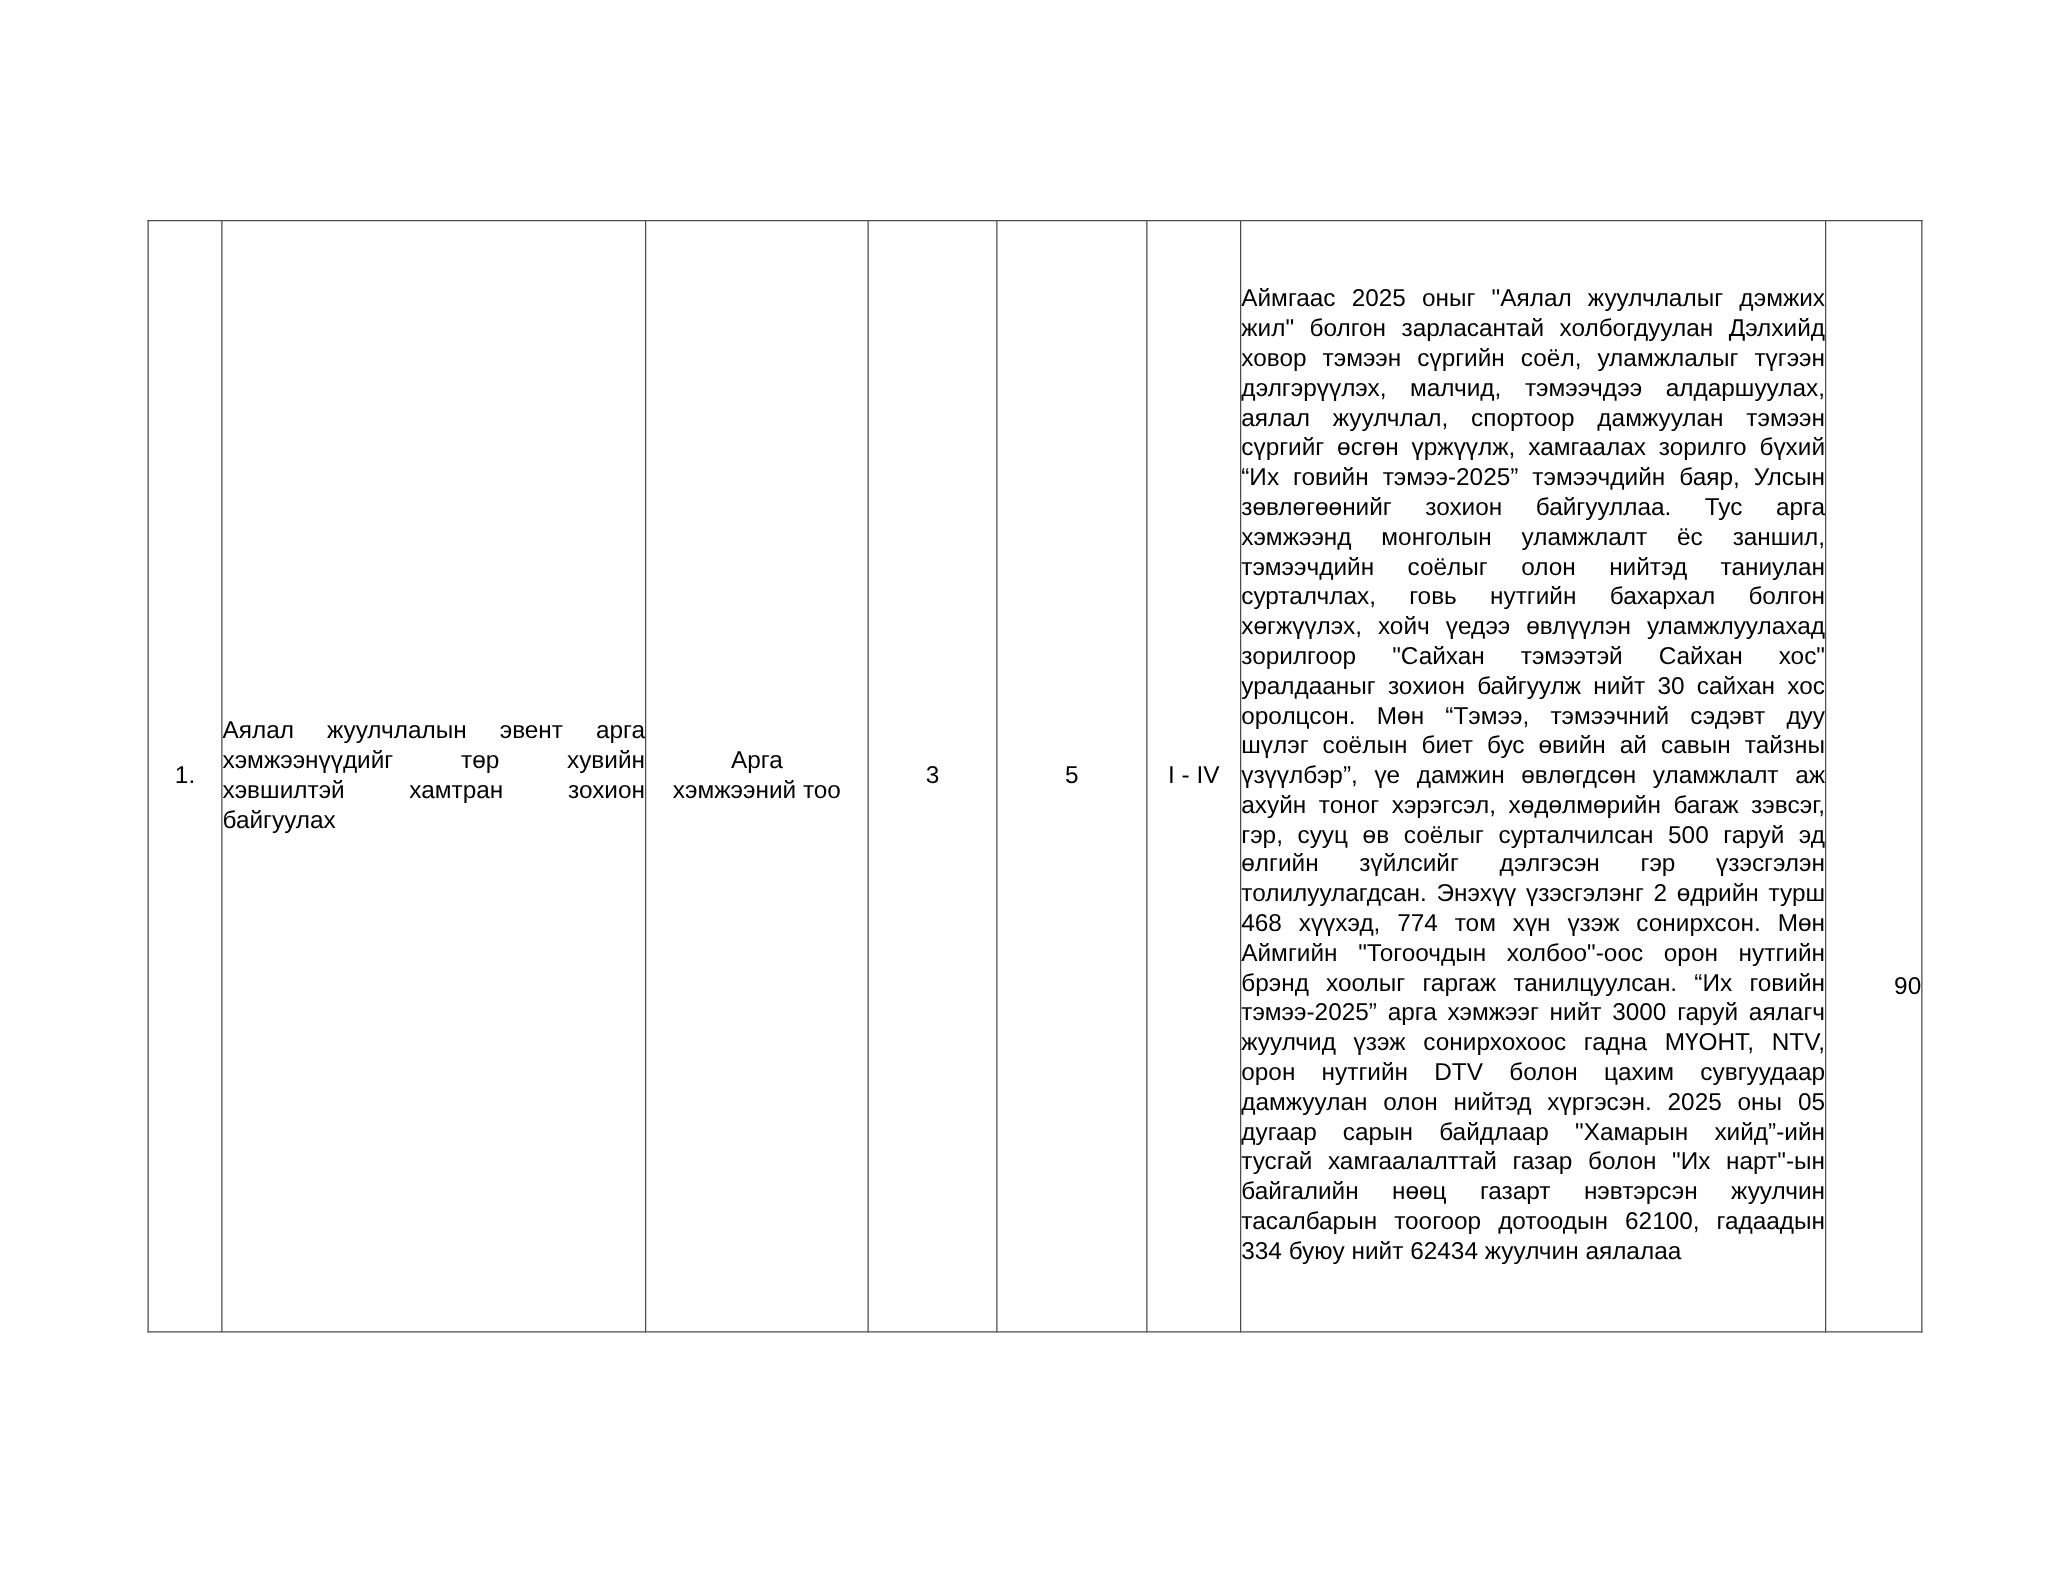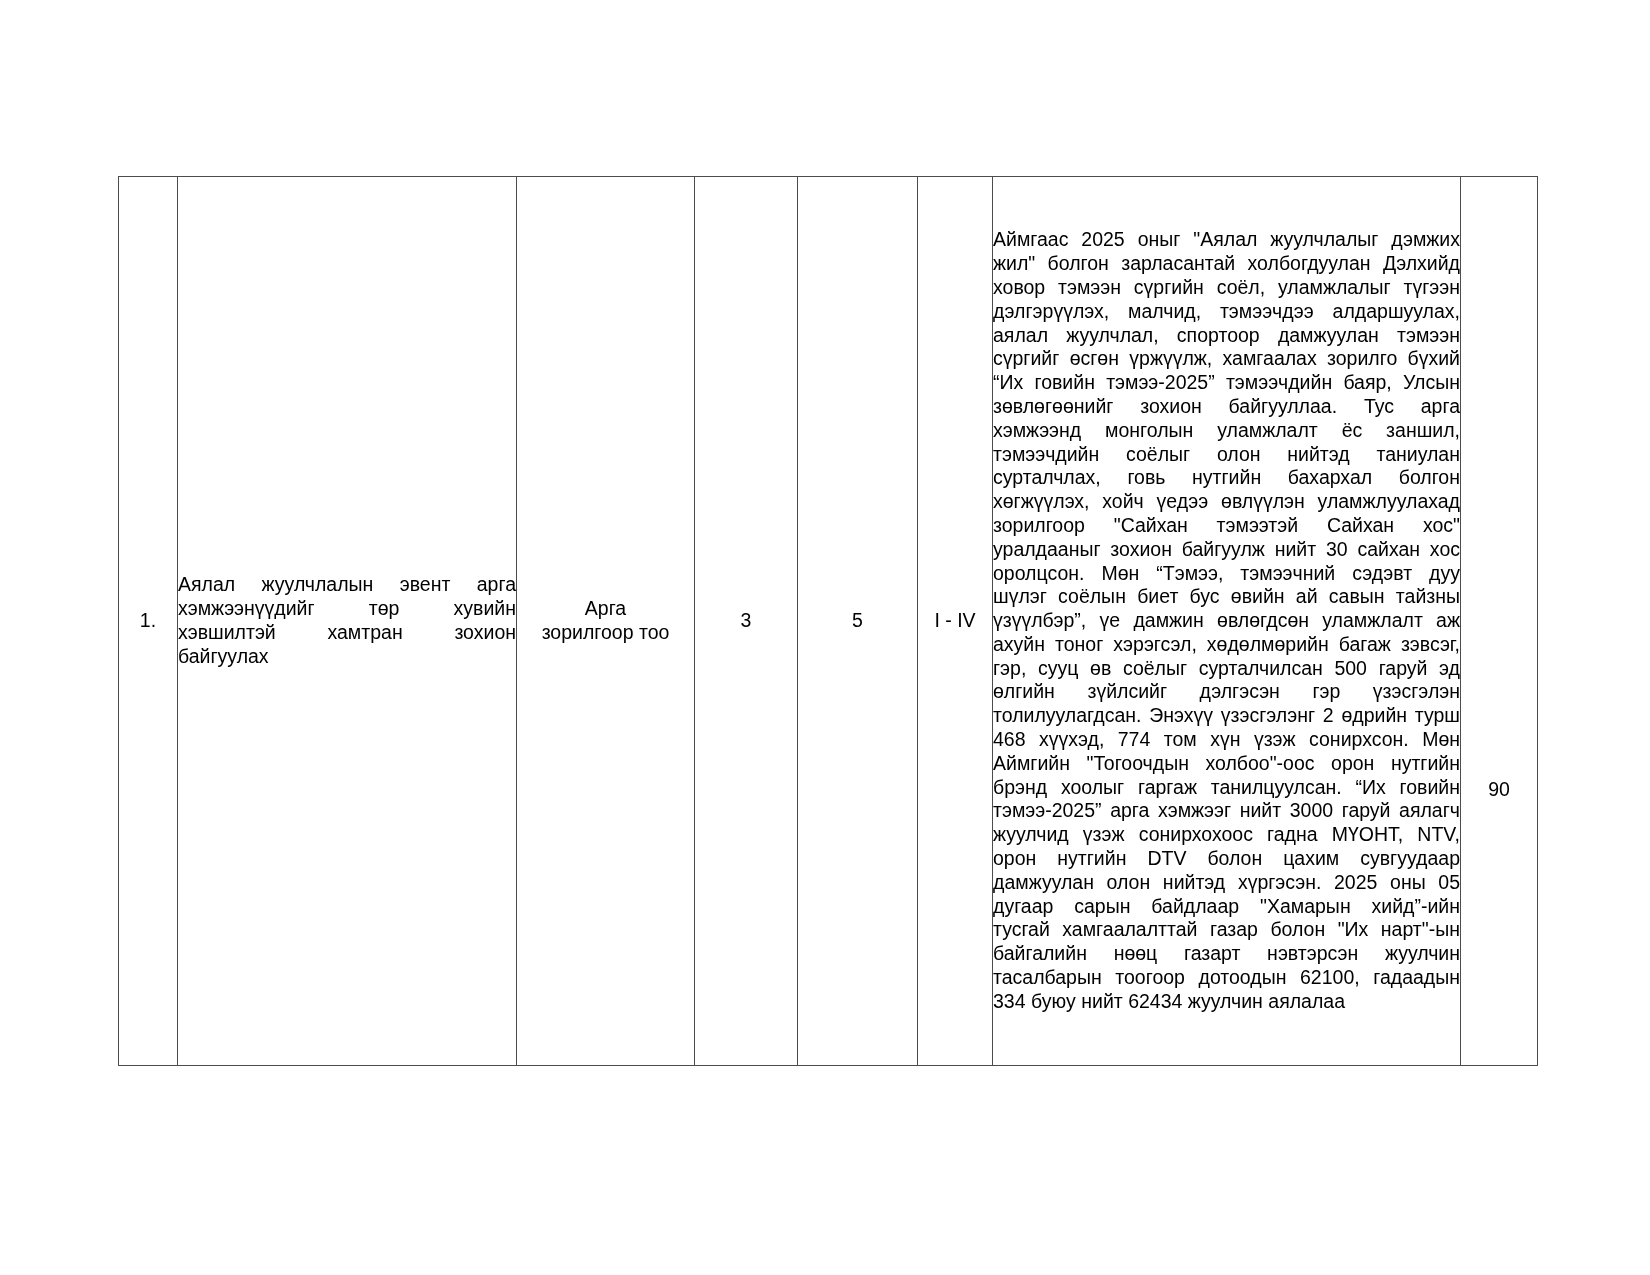--- a/index.html
+++ b/index.html
@@ -57,21 +57,21 @@
   td.cell-quarter {
     text-align: center;
   }
   td.cell-report {
     vertical-align: top;
     text-align: justify;
     padding: 4px 8px 4px 9px;
   }
   td.cell-score {
     vertical-align: top;
-    text-align: center;
+    text-align: right;
     margin-left: 18px;
   }
   .score-value {
     margin-top: 338px;
   }
 </style>
 </head>
 <body>
 
 <div class="page">
@@ -84,21 +84,21 @@
       <col style="width:120px">
       <col style="width:75px">
       <col style="width:468px">
       <col style="width:77px">
     </colgroup>
     <tbody>
       <tr class="report-row">
         <td class="cell-number">1.</td>
         <td class="cell-objective">Аялал жуулчлалын эвент арга хэмжээнүүдийг төр хувийн хэвшилтэй хамтран зохион байгуулах</td>
         <td class="cell-indicator">Арга
-зорилгоор тоо</td>
+хэмжээний тоо</td>
         <td class="cell-target">3</td>
         <td class="cell-actual">5</td>
         <td class="cell-quarter">I - IV</td>
         <td class="cell-report">Аймгаас 2025 оныг "Аялал жуулчлалыг дэмжих жил" болгон зарласантай холбогдуулан Дэлхийд ховор тэмээн сүргийн соёл, уламжлалыг түгээн дэлгэрүүлэх, малчид, тэмээчдээ алдаршуулах, аялал жуулчлал, спортоор дамжуулан тэмээн сүргийг өсгөн үржүүлж, хамгаалах зорилго бүхий “Их говийн тэмээ-2025” тэмээчдийн баяр, Улсын зөвлөгөөнийг зохион байгууллаа. Тус арга хэмжээнд монголын уламжлалт ёс заншил, тэмээчдийн соёлыг олон нийтэд таниулан сурталчлах, говь нутгийн бахархал болгон хөгжүүлэх, хойч үедээ өвлүүлэн уламжлуулахад зорилгоор "Сайхан тэмээтэй Сайхан хос" уралдааныг зохион байгуулж нийт 30 сайхан хос оролцсон. Мөн “Тэмээ, тэмээчний сэдэвт дуу шүлэг соёлын биет бус өвийн ай савын тайзны үзүүлбэр”, үе дамжин өвлөгдсөн уламжлалт аж ахуйн тоног хэрэгсэл, хөдөлмөрийн багаж зэвсэг, гэр, сууц өв соёлыг сурталчилсан 500 гаруй эд өлгийн зүйлсийг дэлгэсэн гэр үзэсгэлэн толилуулагдсан. Энэхүү үзэсгэлэнг 2 өдрийн турш 468 хүүхэд, 774 том хүн үзэж сонирхсон. Мөн Аймгийн "Тогоочдын холбоо"-оос орон нутгийн брэнд хоолыг гаргаж танилцуулсан. “Их говийн тэмээ-2025” арга хэмжээг нийт 3000 гаруй аялагч жуулчид үзэж сонирхохоос гадна МҮОНТ, NTV, орон нутгийн DTV болон цахим сувгуудаар дамжуулан олон нийтэд хүргэсэн. 2025 оны 05 дугаар сарын байдлаар "Хамарын хийд”-ийн тусгай хамгаалалттай газар болон "Их нарт"-ын байгалийн нөөц газарт нэвтэрсэн жуулчин тасалбарын тоогоор дотоодын 62100, гадаадын 334 буюу нийт 62434 жуулчин аялалаа</td>
         <td class="cell-score">
           <div class="score-value">90</div>
         </td>
       </tr>
     </tbody>
   </table>

